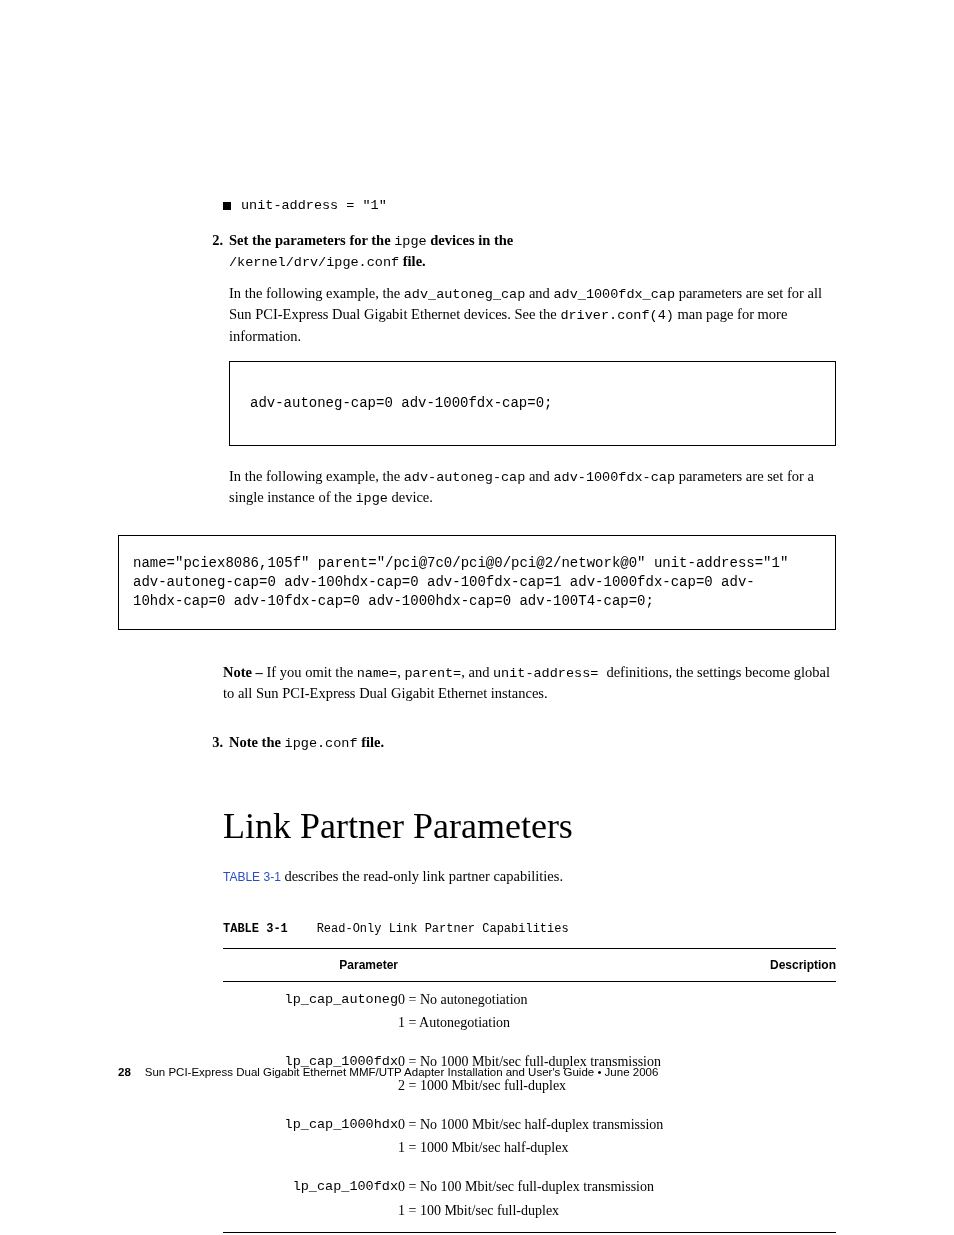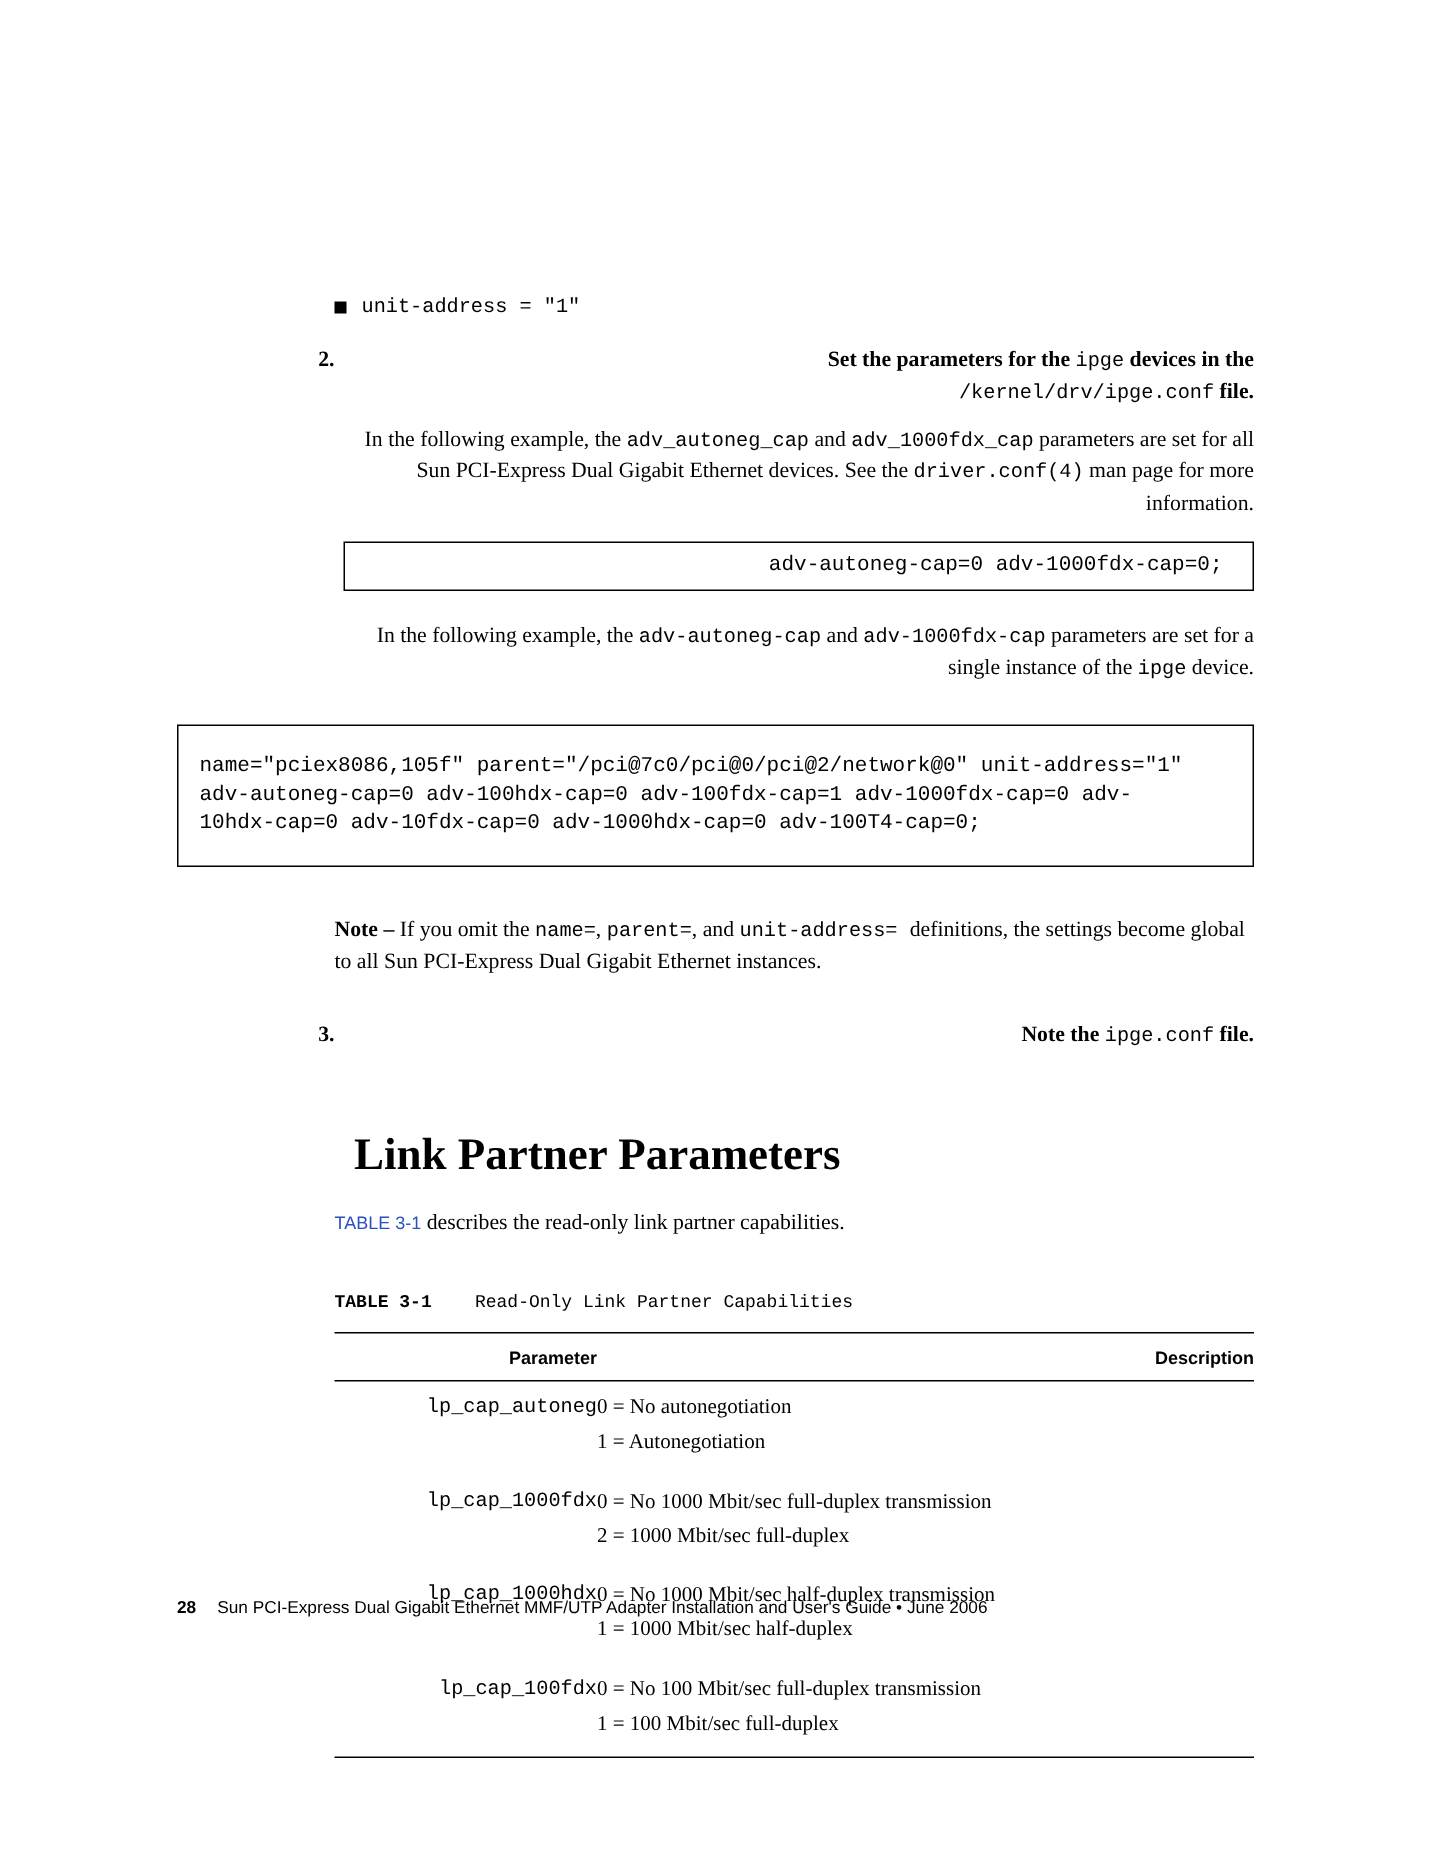--- a/index.html
+++ b/index.html
@@ -45,44 +45,44 @@
     margin-bottom: 4px;
   }
   .step .num {
     width: 18px;
     flex-shrink: 0;
     font-weight: bold;
     text-align: right;
     margin-left: -18px;
     margin-right: 6px;
   }
-  .step .body { flex: 1; text-align: right; }
+  .step .body { flex: 1; }
   .bold { font-weight: bold; }
   .para {
     margin: 10px 0 14px 0;
   }
   .codebox {
     border: 1.2px solid #000;
-    padding: 6px 20px;
+    padding: 32px 20px;
     margin: 12px 0 20px 0;
     font-family: 'Courier New', Courier, monospace;
     font-size: 14px;
     white-space: pre;
     line-height: 1.35;
   }
   .codebox.full {
     margin-left: -105px;
     margin-right: 0;
     padding: 18px 14px;
   }
   h2.section {
     font-family: Palatino, 'Palatino Linotype', Georgia, serif;
-    font-weight: bold;
-    font-size: 30px;
-    margin: 46px 0 14px 13px;
+    font-weight: normal;
+    font-size: 36px;
+    margin: 46px 0 14px 0;
   }
   .xref {
     color: #2a4fbf;
     font-size: 12px;
     font-family: Helvetica, Arial, sans-serif;
   }
   .tbl-caption {
     font-family: Liberation Mono, monospace;
     font-size: 12px;
     margin: 34px 0 10px 0;

